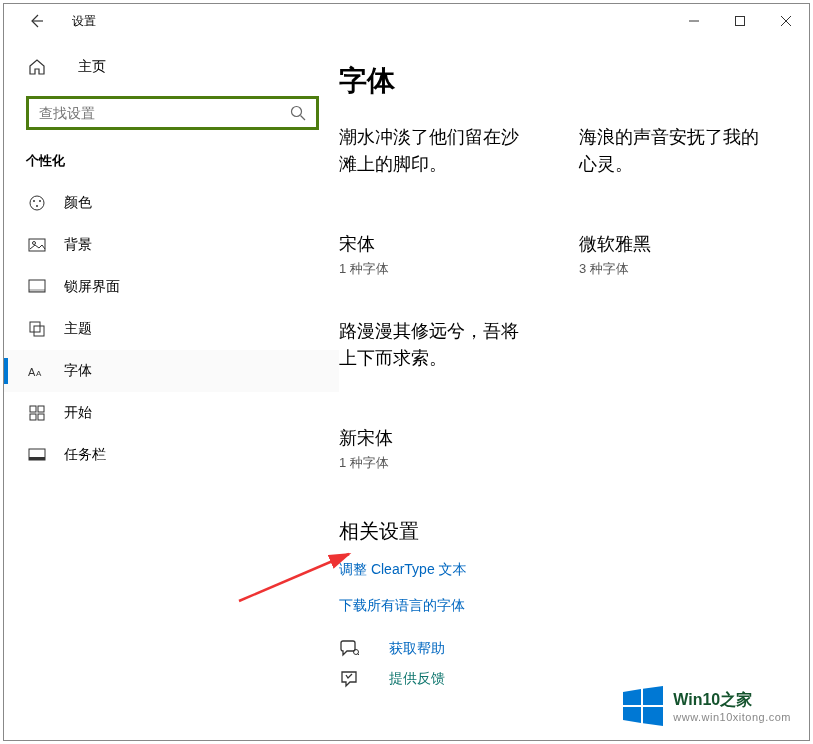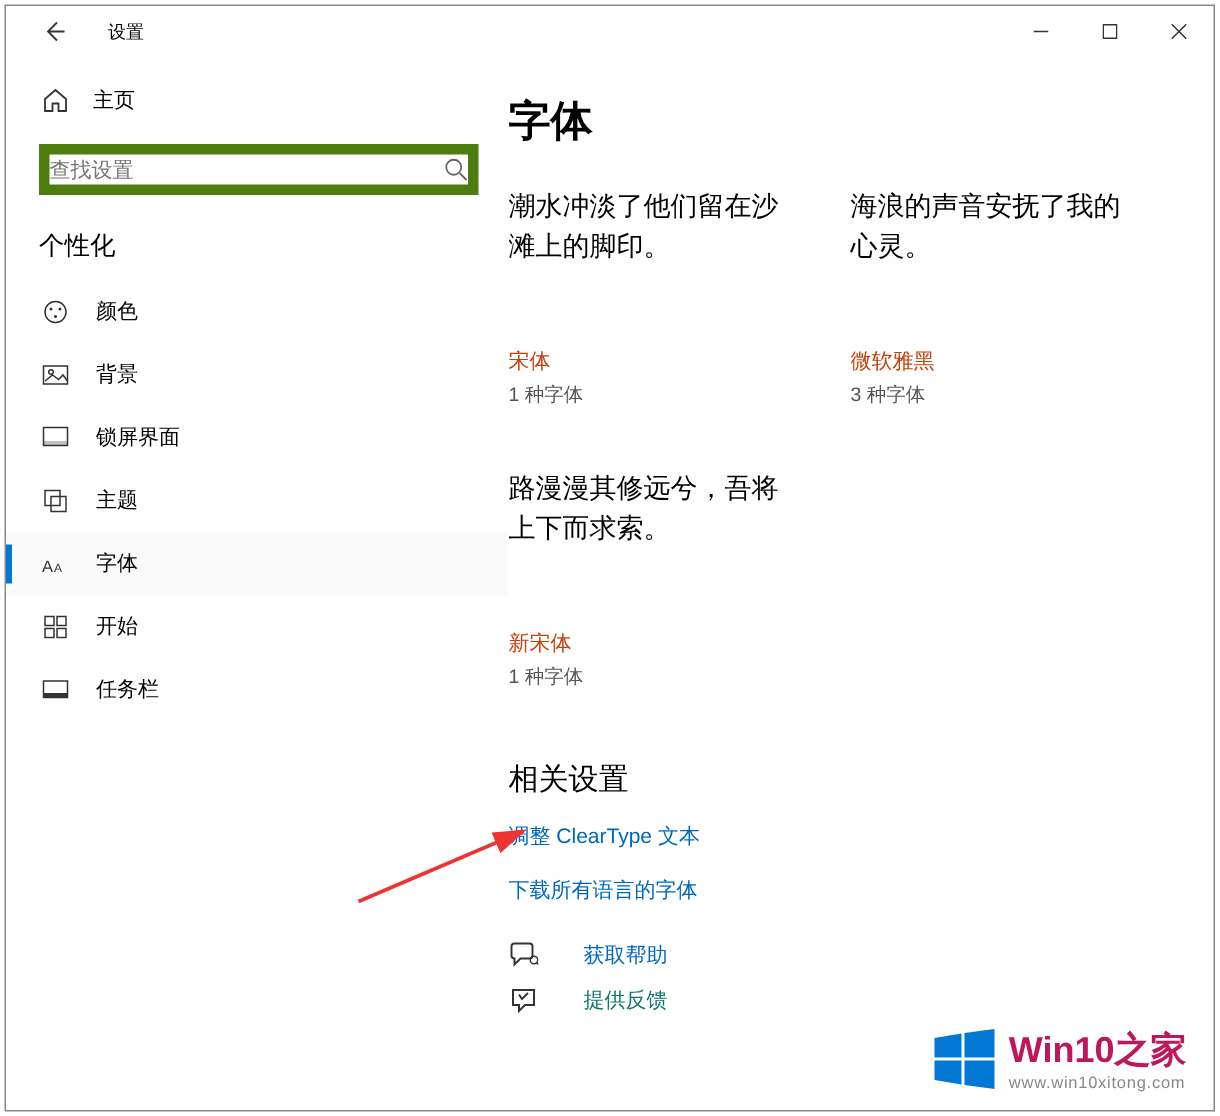--- a/index.html
+++ b/index.html
@@ -6,54 +6,54 @@
     body { width: 813px; height: 744px; background: #fff; overflow: hidden; position: relative; }
     .window { width: 807px; height: 738px; border: 1px solid #888; margin: 3px; position: relative; background: #fff; display: flex; flex-direction: column; }
     .titlebar { height: 34px; display: flex; align-items: center; padding-left: 8px; }
     .titlebar-left { display: flex; align-items: center; gap: 18px; }
     .back-btn { width: 20px; height: 20px; display: flex; align-items: center; justify-content: center; margin-left: 14px; margin-right: 8px;}
     .title-text { font-size: 12px; color: #000; }
     .win-controls { margin-left: auto; display: flex; }
     .win-ctrl { width: 46px; height: 32px; display: flex; align-items: center; justify-content: center; }
     .content { flex: 1; display: flex; overflow: hidden; }
     .sidebar { width: 335px; padding: 12px 0 0 0; position: relative; }
-    .home-row { display: flex; align-items: center; gap: 16px; padding: 8px 0 14px 24px; }
+    .home-row { display: flex; align-items: center; gap: 32px; padding: 8px 0 14px 24px; }
     .home-row .icon { width: 18px; height: 18px; }
     .home-row span { font-size: 14px; }
-    .search-box { margin: 6px 20px 18px 22px; border: 7px solid #4d7c0f; height: 34px; display: flex; align-items: center; padding: 0 0; }
+    .search-box { margin: 6px 20px 18px 22px; border: 3px solid #4d7c0f; height: 34px; display: flex; align-items: center; padding: 0 10px; }
     .search-box input { border: none; outline: none; flex: 1; font-size: 14px; background: transparent; color: #666;}
     .search-box .sicon { width: 16px; height: 16px; color: #666; }
-    .section-label { font-size: 17px; font-weight: 400; padding: 4px 22px 12px; }
+    .section-label { font-size: 13px; font-weight: 700; padding: 4px 22px 12px; }
     .nav-list { list-style: none; }
     .nav-item { display: flex; align-items: center; gap: 18px; padding: 12px 0 12px 24px; font-size: 14px; cursor: pointer; position: relative; }
     .nav-item .nicon { width: 18px; height: 18px; display: flex; align-items: center; justify-content: center; }
     .nav-item.active::before { content: ""; position: absolute; left: 0; top: 8px; bottom: 8px; width: 4px; background: #0078d4; }
     .nav-item.active { background: rgba(0,0,0,0.02); }
     .main { flex: 1; padding: 24px 30px 0 0px; overflow-y: auto; position: relative; }
     .main::-webkit-scrollbar { width: 4px; }
     .main::-webkit-scrollbar-thumb { background: rgba(0,0,0,0.2); }
     h1.page-title { font-size: 28px; font-weight: 600; margin-bottom: 24px; }
-    .font-grid { display: flex; flex-wrap: wrap; gap: 40px 48px; }
+    .font-grid { display: flex; flex-wrap: wrap; gap: 40px 60px; }
     .font-card { width: 180px; }
     .font-sample { font-size: 18px; line-height: 1.5; min-height: 90px; }
     .font-sample.nst1 { font-family: SimSun, serif; }
     .font-sample.nst2 { font-family: "Microsoft YaHei", sans-serif; }
     .font-sample.nst3 { font-family: NSimSun, SimSun, serif; }
-    .font-name { color: #c2410c; font-size: 14px; margin-top: 18px; }
+    .font-name { color: #000000; font-size: 18px; margin-top: 18px; }
     .font-count { color: #555; font-size: 13px; margin-top: 4px; }
     h2.related { font-size: 20px; font-weight: 400; margin-top: 46px; margin-bottom: 16px; }
     .link { color: #0067c0; font-size: 14px; display: block; margin-bottom: 18px; cursor: pointer; }
     .help-row { display: flex; align-items: center; gap: 30px; margin-top: 24px; }
     .help-row .hicon { width: 20px; height: 20px; }
     .help-row span { color: #0067c0; font-size: 14px; }
     .feedback-row span { color: #0f766e; }
     .watermark { position: absolute; right: 18px; bottom: 12px; display: flex; align-items: center; gap: 8px; pointer-events:none;}
     .winlogo { width: 44px; height: 44px; }
     .wm-text { display:flex; flex-direction:column; }
-    .wm-text .big { font-size: 24px; font-weight: 600; color:#be185d;}
+    .wm-text .big { font-size: 16px; font-weight: 600; color:#14532d;}
     .wm-text .small { font-size: 11px; color: #888; letter-spacing:0.5px;}
     .arrow-annotation { position: absolute; left: 230px; top: 542px; pointer-events: none; }
   </style>
 </head>
 <body>
 
 <div class="window">
   <div class="titlebar">
     <div class="titlebar-left">
       <div class="back-btn">

